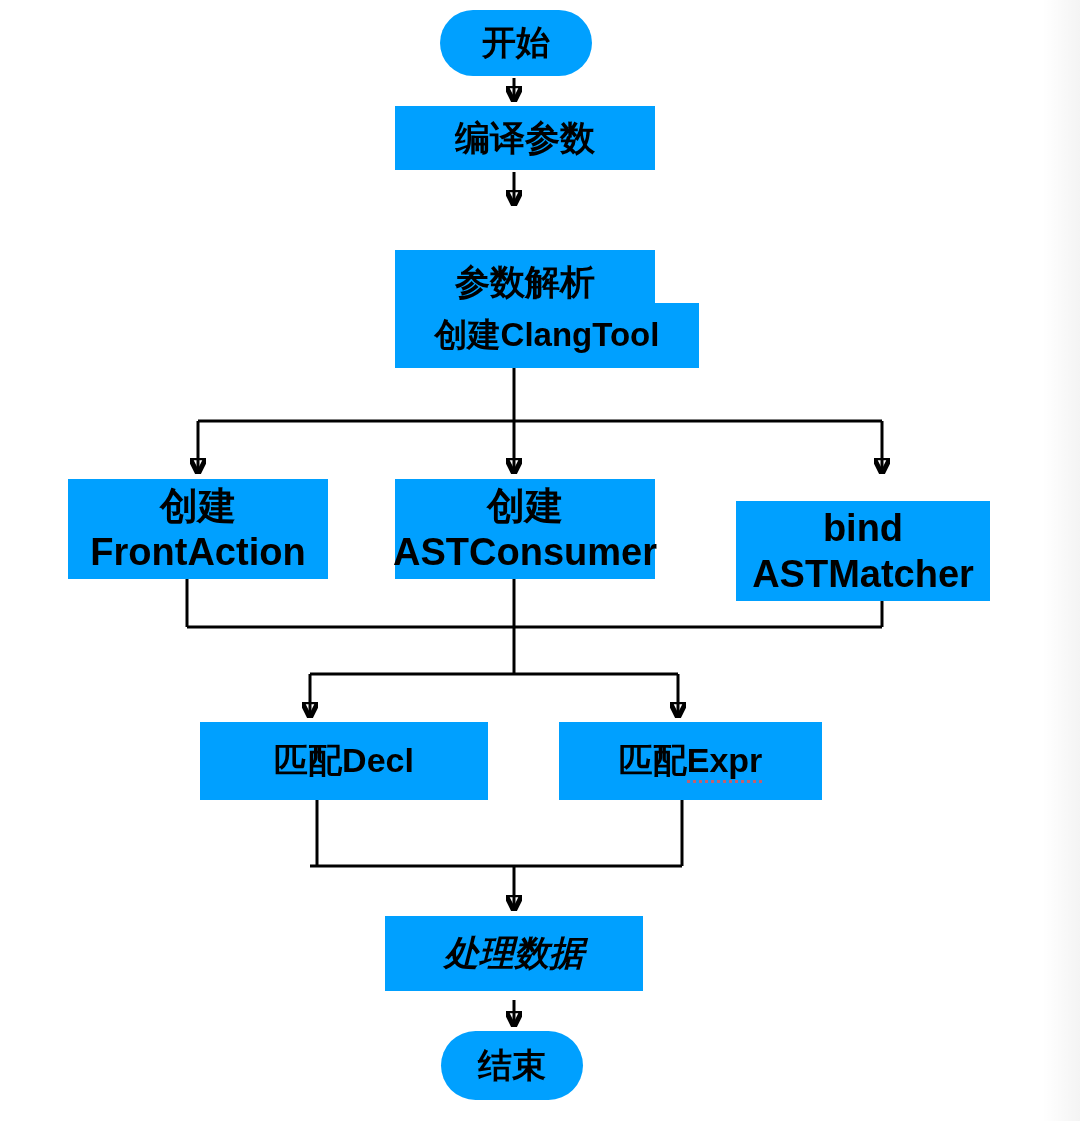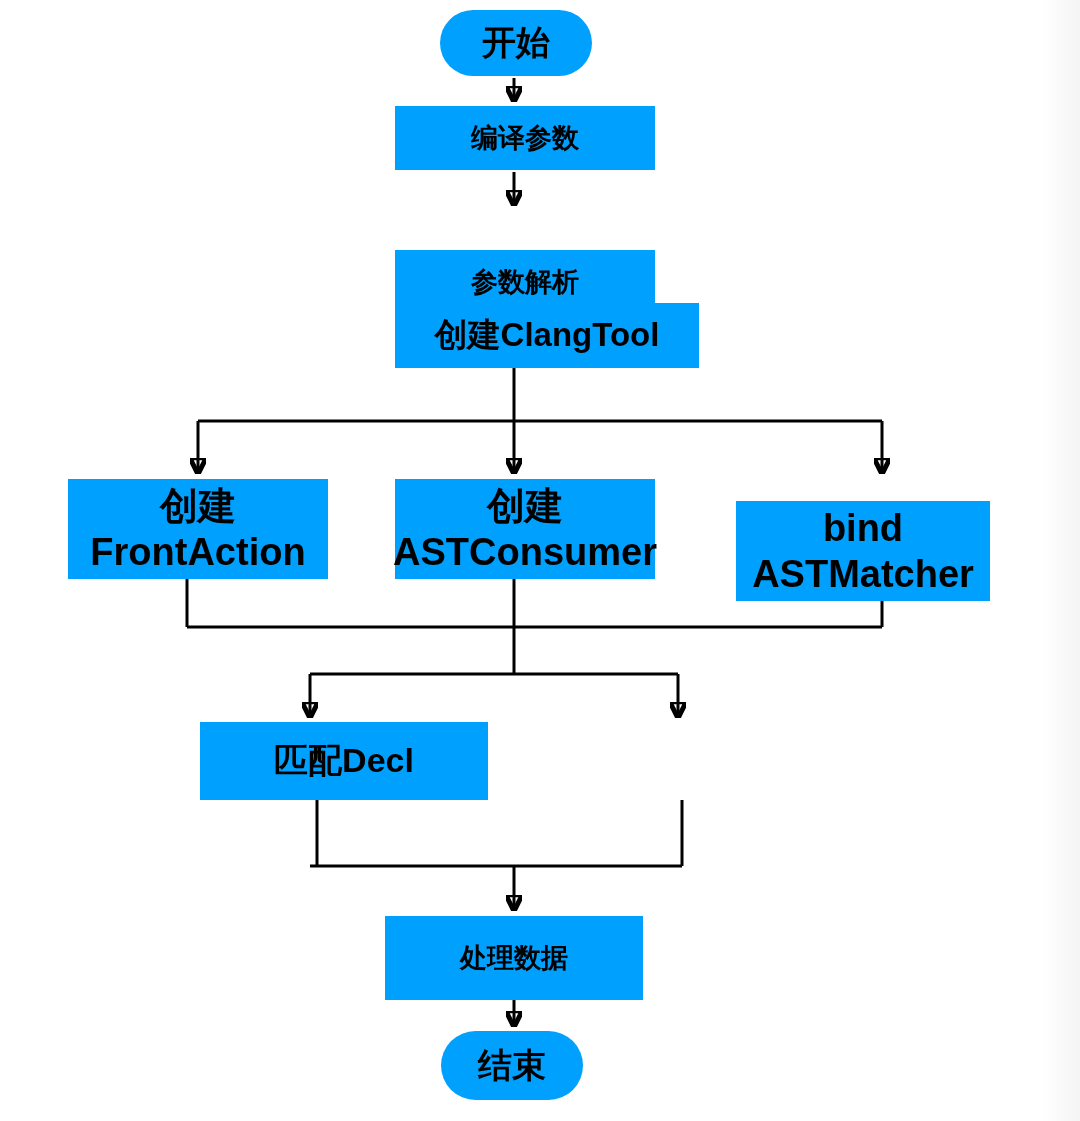--- a/index.html
+++ b/index.html
@@ -43,35 +43,35 @@
     background: var(--node-fill);
     color: var(--node-text);
     font-weight: 700;
     display: flex;
     align-items: center;
     justify-content: center;
     text-align: center;
   }
   .node .lbl { white-space: pre-line; }
   .pill { border-radius: 36px; }
-  .fs35 { font-size: 27px; }
+  .fs35 { font-size: 35px; }
   .fs34 { font-size: 34px; }
   .fs33 { font-size: 33px; }
   .two-line { font-size: 38px; line-height: 46px; }
 
   #n-start        { left: 440px; top:  10px;  width: 152px; height: 66px; }
   #n-compile      { left: 395px; top: 106px;  width: 260px; height: 64px; }
   #n-parse        { left: 395px; top: 210px;  width: 260px; height: 64px; margin-top: 40px; }
   #n-clangtool    { left: 395px; top: 303px;  width: 304px; height: 65px; }
   #n-frontaction  { left:  68px; top: 479px;  width: 260px; height: 100px; }
   #n-astconsumer  { left: 395px; top: 479px;  width: 260px; height: 100px; }
   #n-astmatcher   { left: 736px; top: 501px;  width: 254px; height: 100px; }
   #n-matchdecl    { left: 200px; top: 722px;  width: 288px; height: 78px; }
   #n-matchexpr    { left: 559px; top: 722px;  width: 263px; height: 78px; }
-  #n-process      { left: 385px; top: 916px;  width: 258px; height: 84px; }
+  #n-process      { left: 385px; top: 916px;  width: 258px; height: 75px; font-style: italic; }
   #n-end          { left: 441px; top: 1031px; width: 142px; height: 69px; }
 
   
   .squiggle {
     display: inline-block;
     border-bottom: 3px dotted rgba(255,76,66,0.75);
     padding-bottom: 1px;
     line-height: 1.1;
   }
 </style>
@@ -144,20 +144,23 @@
 
   <div class="node two-line" id="n-astmatcher">
     <span class="lbl">bind
 ASTMatcher</span>
   </div>
 
   <div class="node fs34" id="n-matchdecl">
     <span class="lbl">匹配Decl</span>
   </div>
 
+  <div class="node fs34" id="n-matchexpr">
+    <span class="lbl"><span>匹配</span><span class="squiggle">Expr</span></span>
+  </div>
 
   <div class="node fs35" id="n-process">
     <span class="lbl">处理数据</span>
   </div>
 
   <div class="node pill fs34" id="n-end">
     <span class="lbl">结束</span>
   </div>
 
   <div class="edge-shade"></div>

